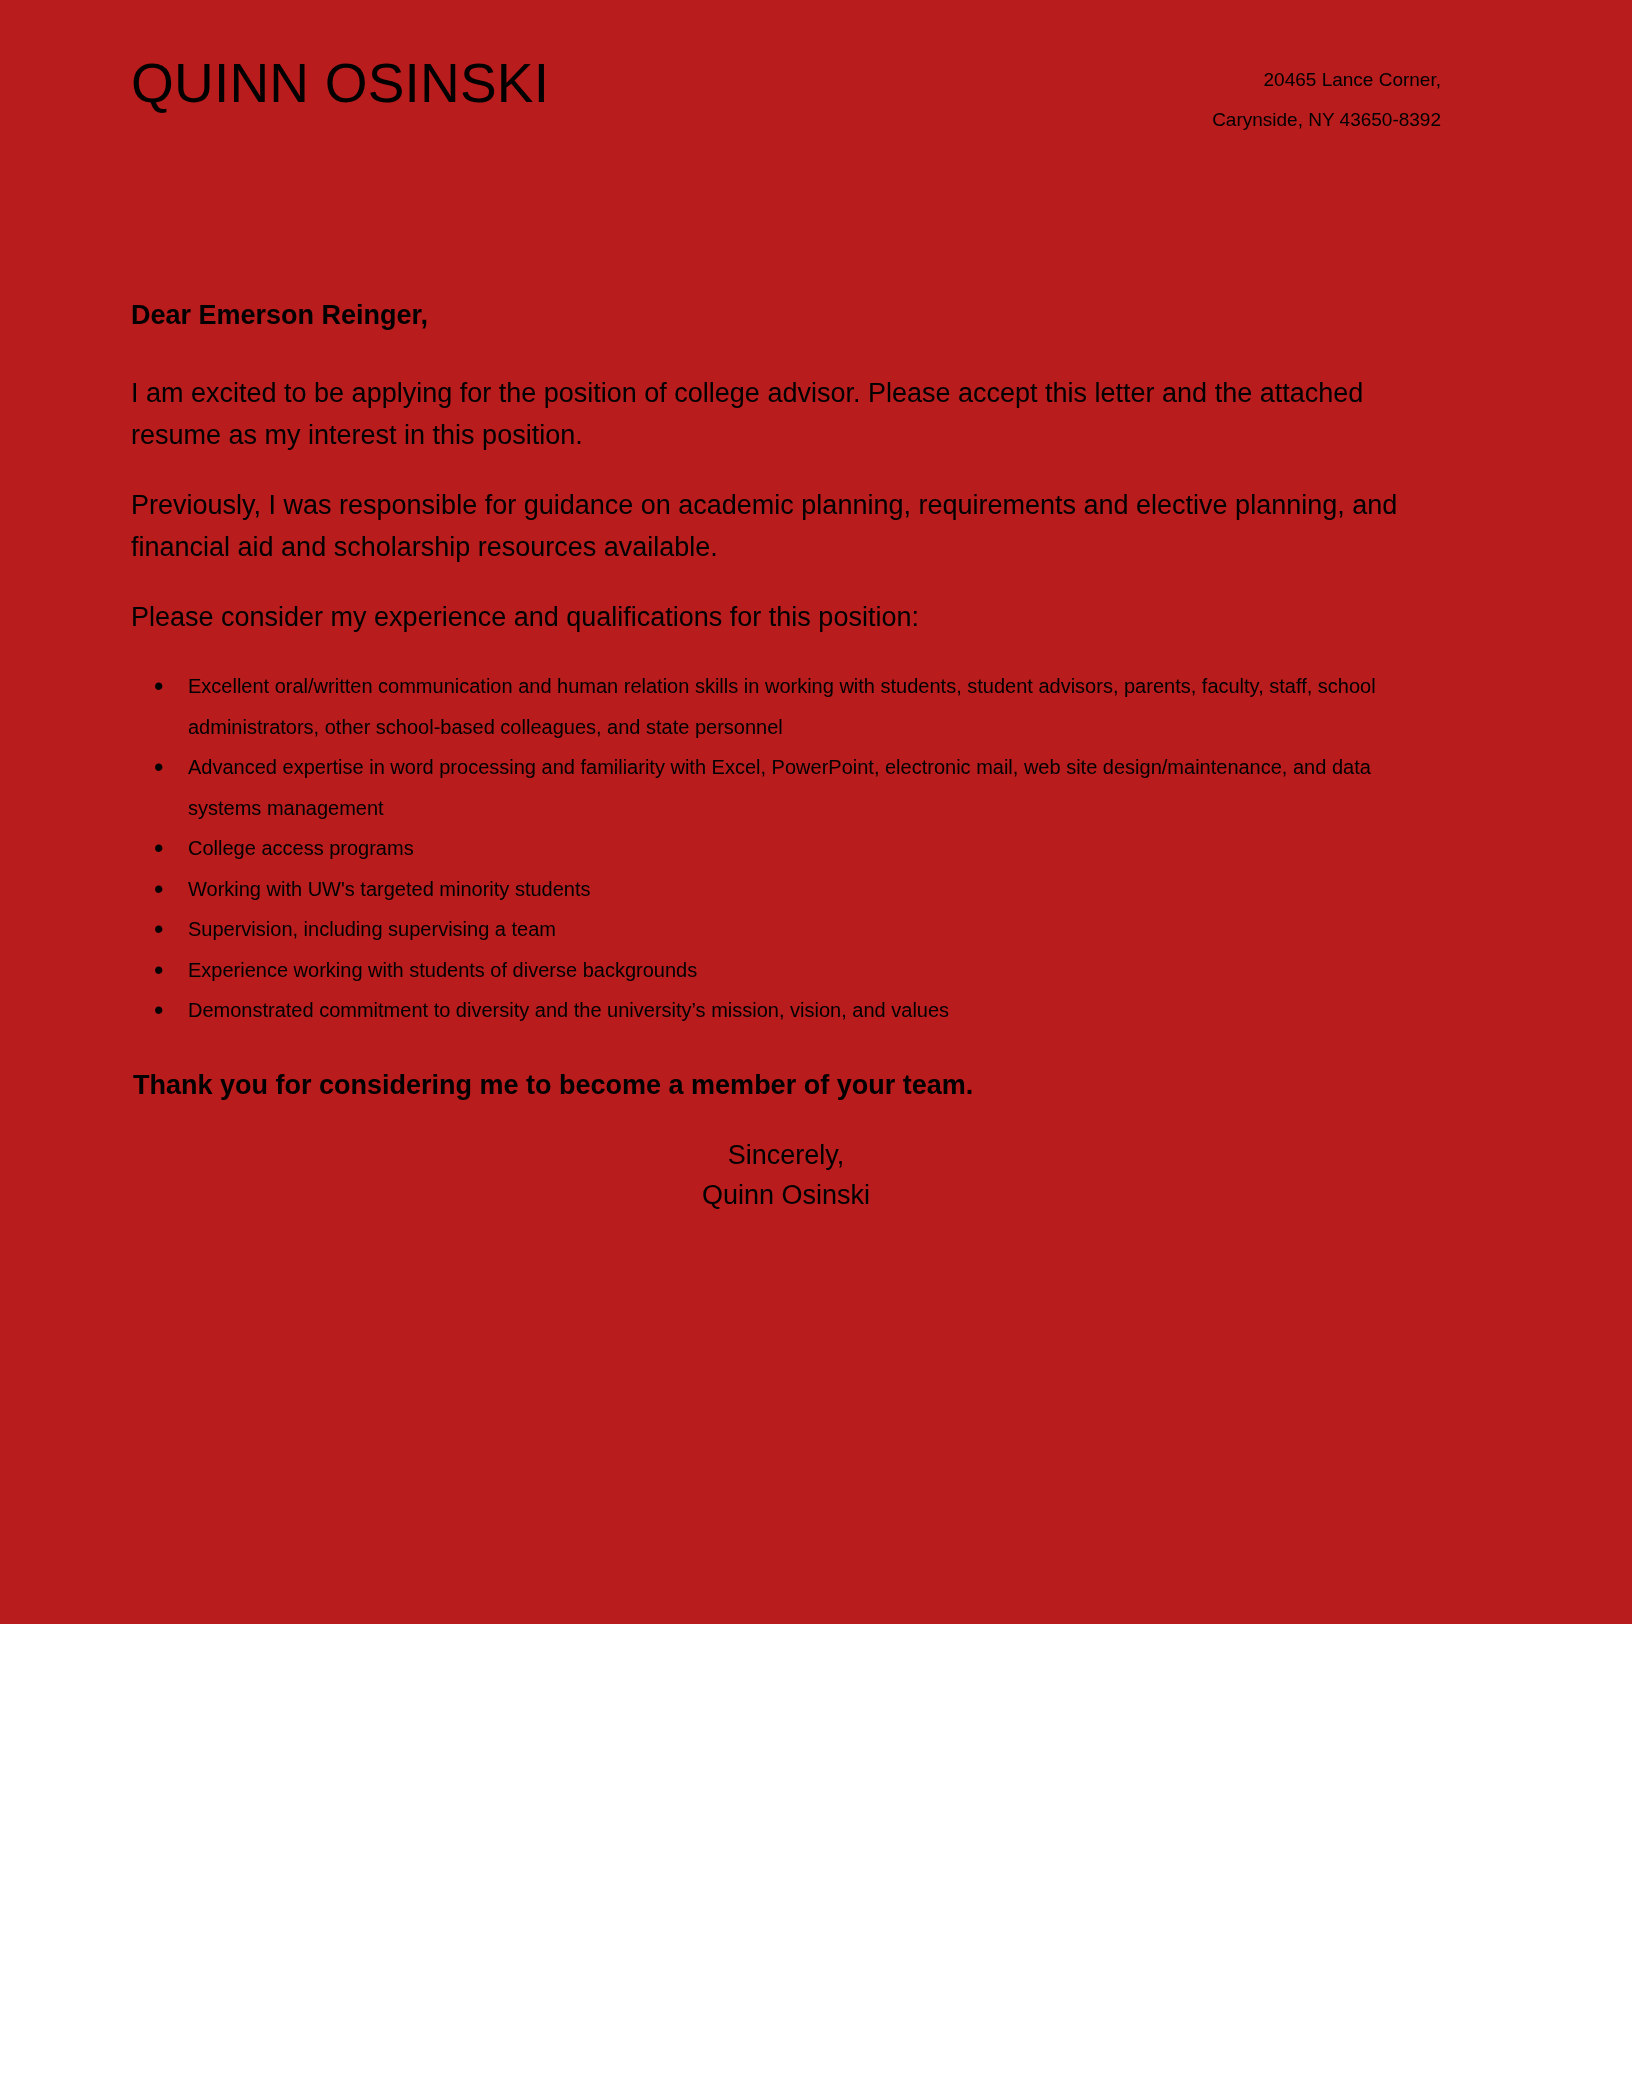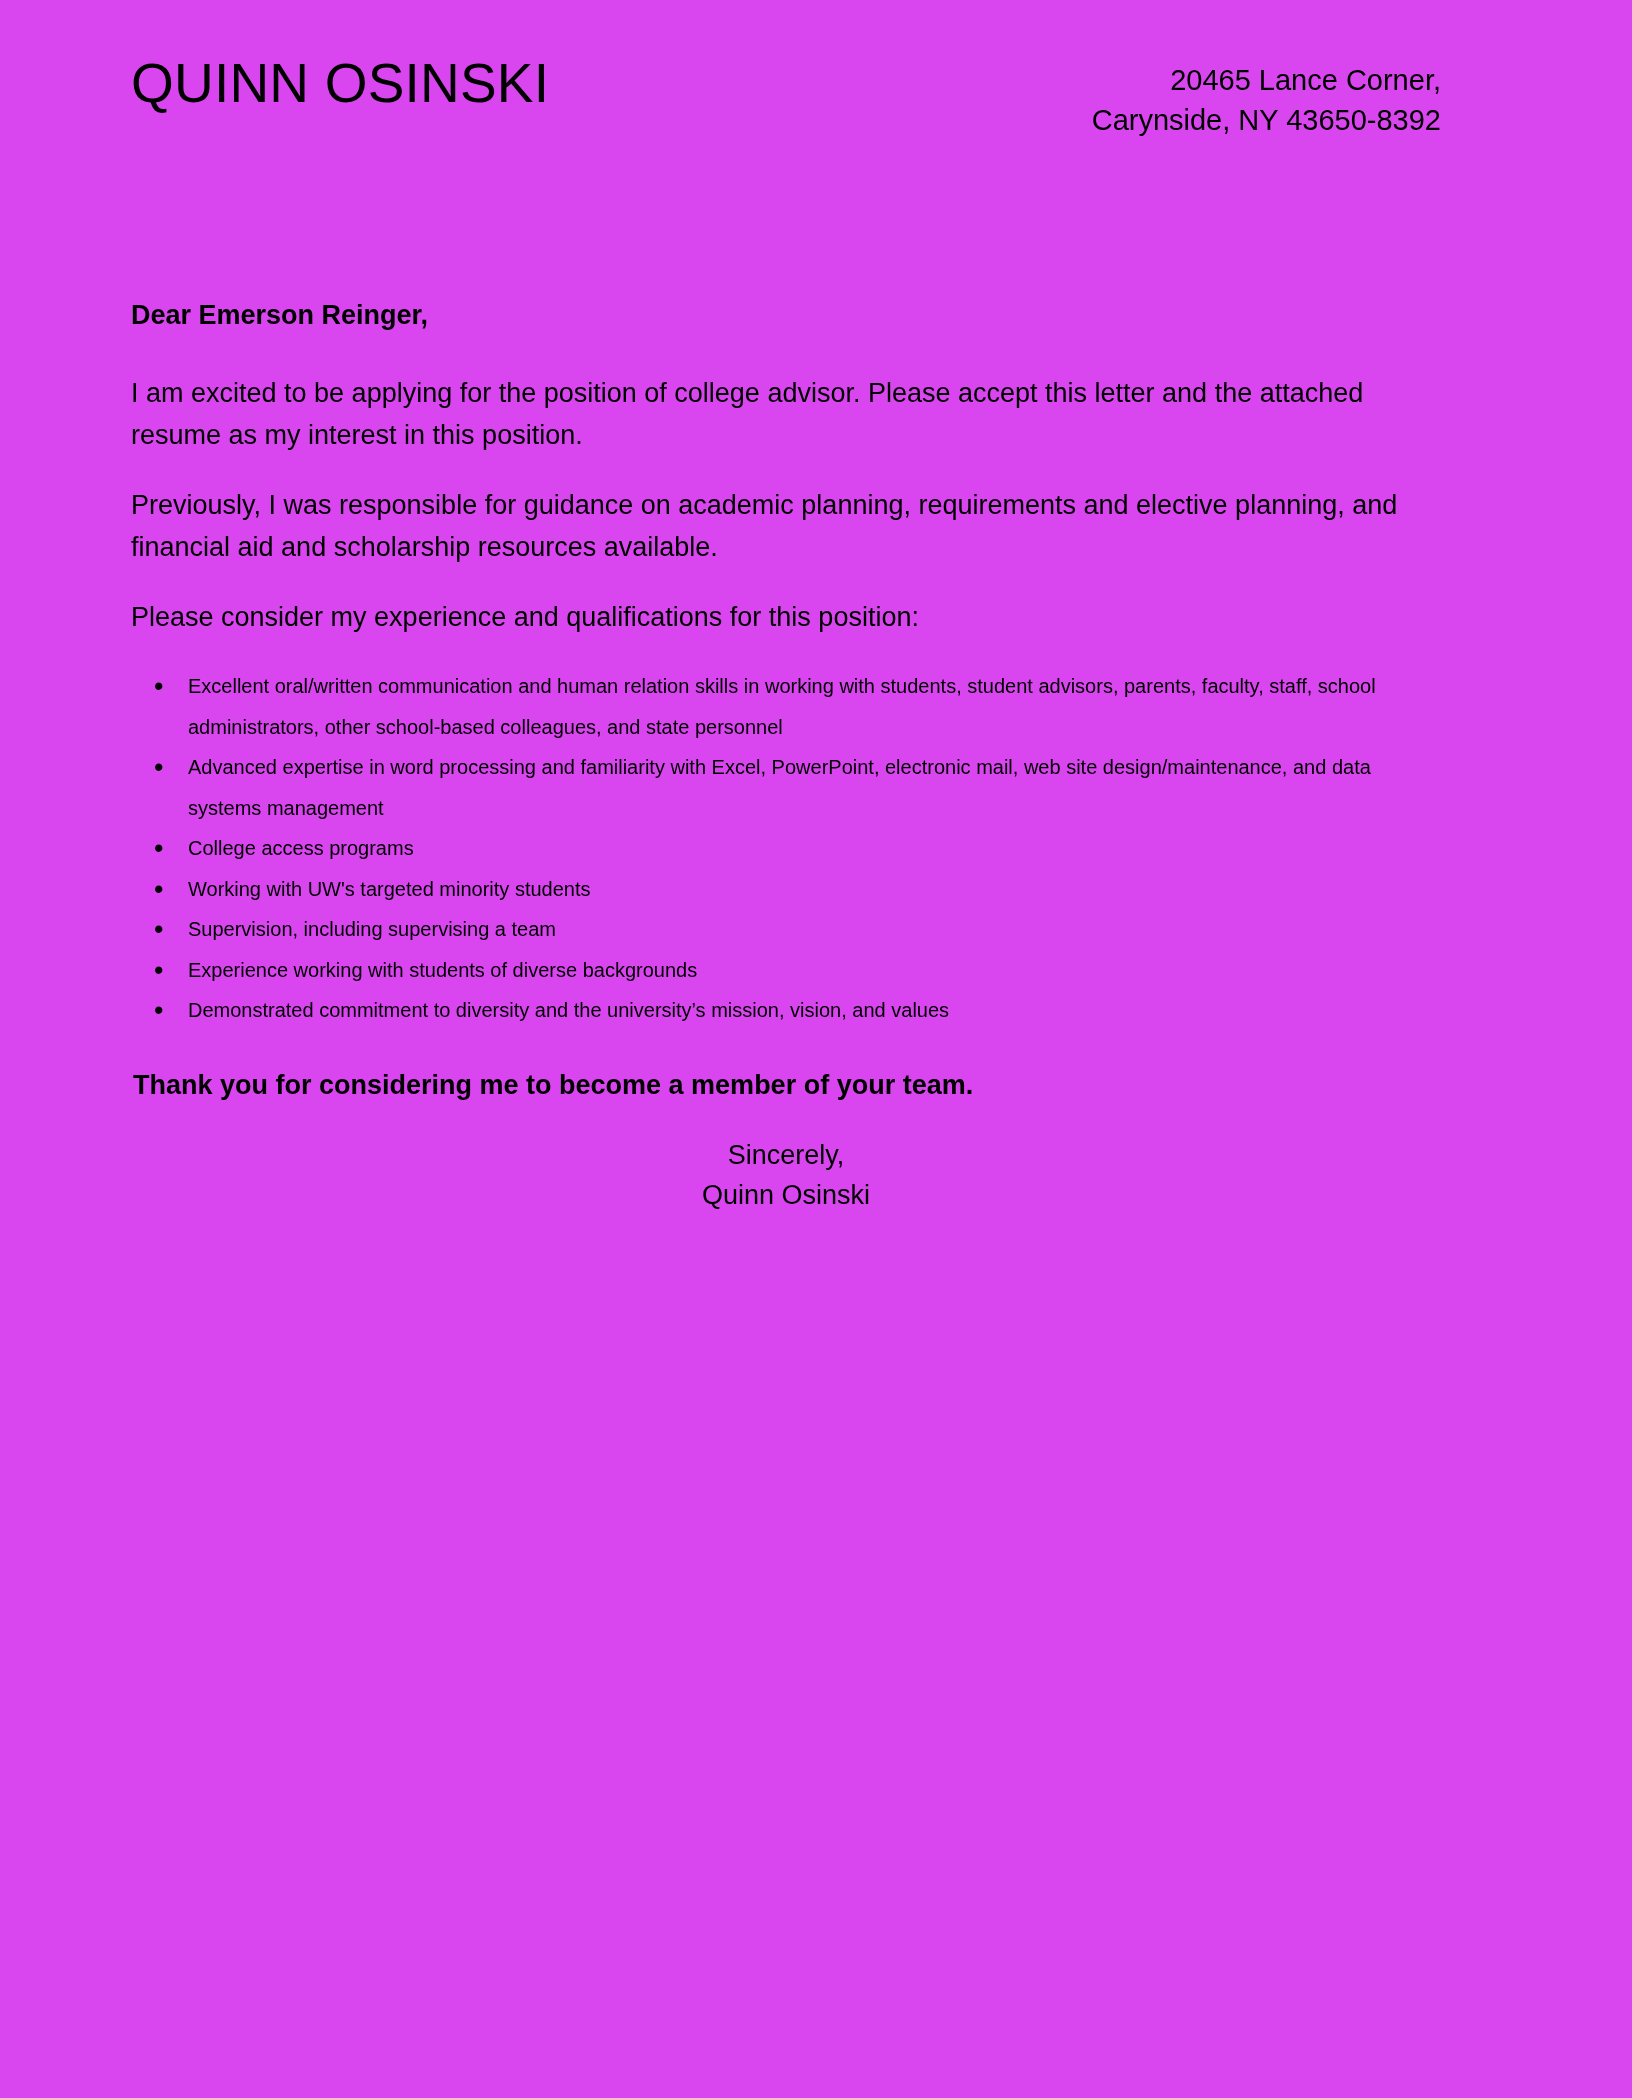--- a/index.html
+++ b/index.html
@@ -8,22 +8,22 @@
     background: #ffffff;
   }
   body {
     font-family: "Liberation Sans", sans-serif;
     color: #000000;
     -webkit-font-smoothing: antialiased;
   }
   .page {
     position: relative;
     width: 1632px;
-    height: 2098px;
-    background: #d946ef;
+    height: 1624px;
+    background: #b91c1c;
     box-sizing: border-box;
     padding: 0;
     overflow: hidden;
   }
   .content {
     position: absolute;
     left: 131px;
     top: 0;
     width: 1310px;
   }
@@ -43,21 +43,21 @@
     font-weight: 400;
     letter-spacing: 0.2px;
     line-height: 62px;
     white-space: nowrap;
   }
   .address-block {
     position: absolute;
     right: 0;
     top: 60px;
     text-align: right;
-    font-size: 29px;
+    font-size: 19px;
     line-height: 40px;
     font-weight: 400;
   }
   .address-line {
     display: block;
     white-space: nowrap;
   }
 
   
   .letter {

